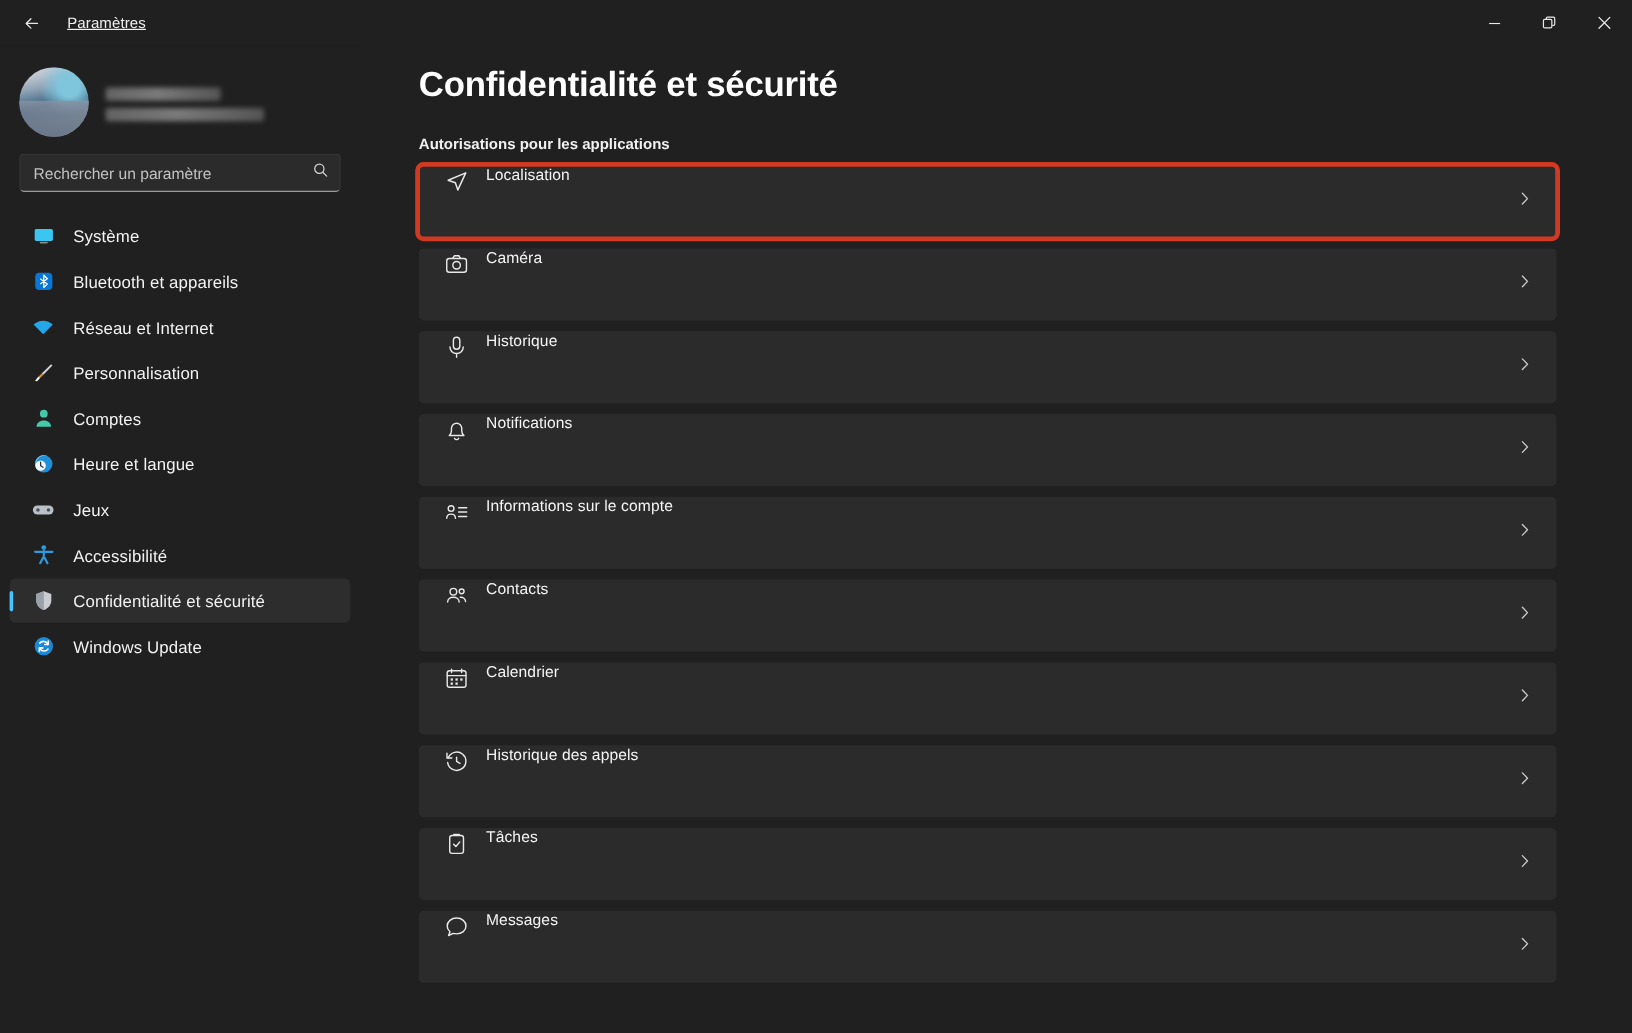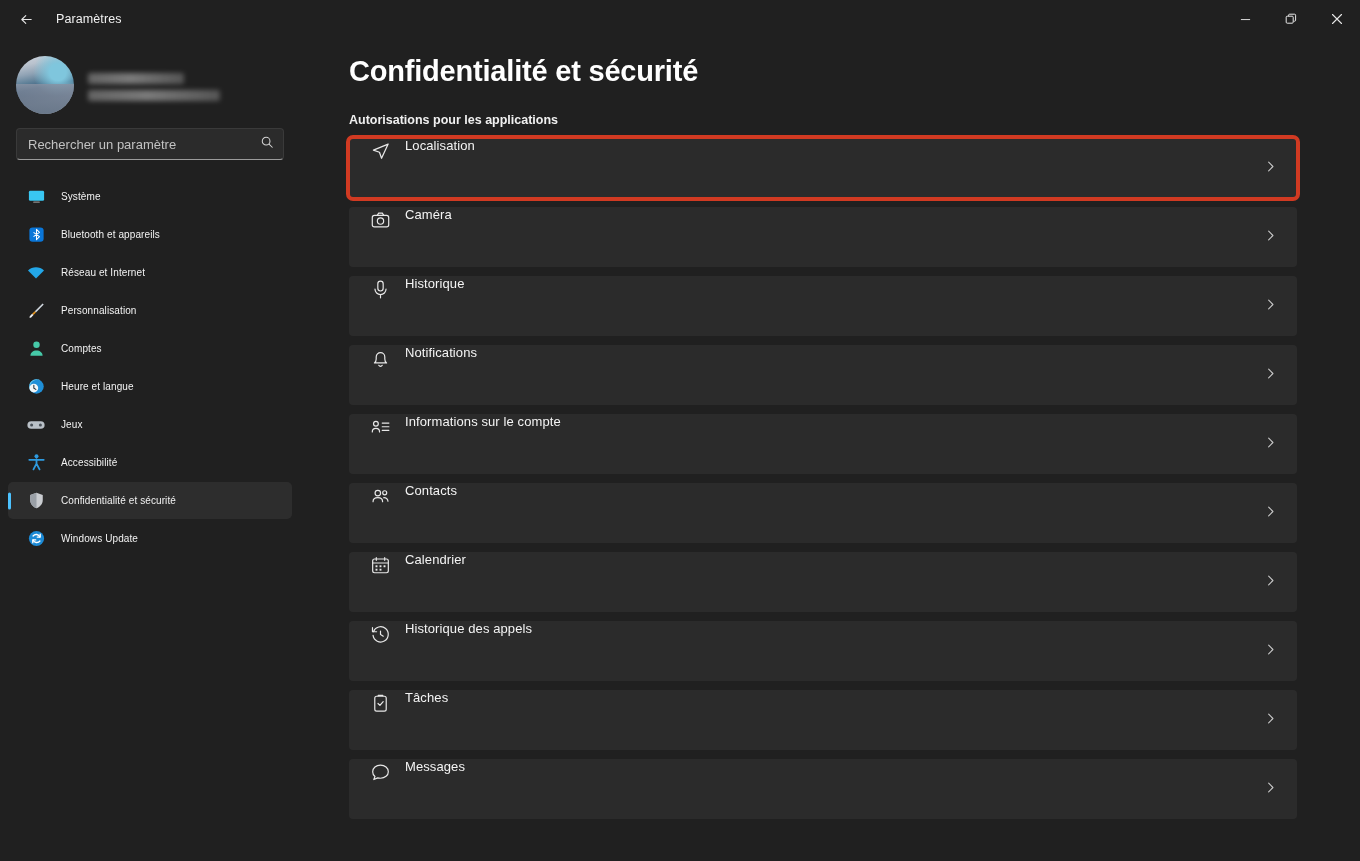--- a/index.html
+++ b/index.html
@@ -16,21 +16,21 @@
   .titlebar {
     position:absolute; top:0; left:0; width:1360px; height:38px;
     background:#202020; display:flex; align-items:center;
   }
   .back-btn {
     width:36px; height:30px; margin-left:8px;
     display:flex; align-items:center; justify-content:center;
     border-radius:4px; color:#e6e6e6;
   }
   .titlebar-title {
-    margin-left:12px; font-size:12.5px; color:#f0f0f0; letter-spacing:.1px;
+    margin-left:12px; font-size:12.5px; color:#f0f0f0; letter-spacing:.1px;text-decoration:underline;
   }
   .win-controls { position:absolute; right:0; top:0; height:38px; display:flex; }
   .win-btn {
     width:46px; height:38px; display:flex; align-items:center; justify-content:center;
     color:#e8e8e8;
   }
 
   
   .sidebar {
     position:absolute; left:0; top:38px; width:300px; height:823px;
@@ -81,21 +81,21 @@
   }
   .nav-item.selected { background:#2d2d2d; }
   .nav-item.selected::before {
     content:""; position:absolute; left:0px; top:50%; transform:translateY(-50%);
     width:3px; height:17px; border-radius:2px; background:#4cc2ff;
   }
   .nav-ico {
     width:24px; height:24px; margin-left:8px; margin-right:13px;
     display:flex; align-items:center; justify-content:center; flex:0 0 auto;
   }
-  .nav-label { font-size:10px; color:#f2f2f2; letter-spacing:.1px; }
+  .nav-label { font-size:14px; color:#f2f2f2; letter-spacing:.1px; }
 
   
   .main {
     position:absolute; left:300px; top:38px; width:1060px; height:823px;
     overflow:hidden;
   }
   .page-title {
     font-size:29px; font-weight:600; color:#ffffff;
     margin:17px 0 0 49px; letter-spacing:-.2px;
   }

